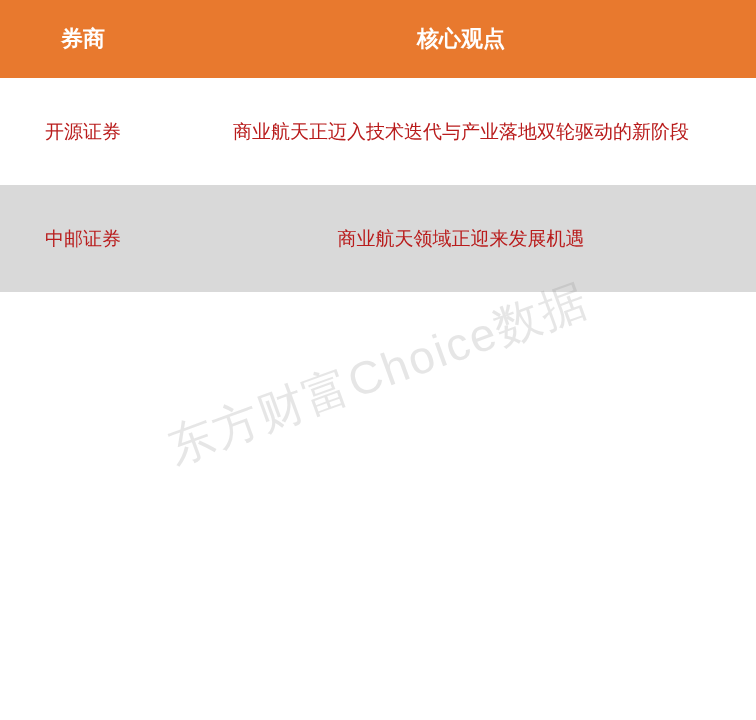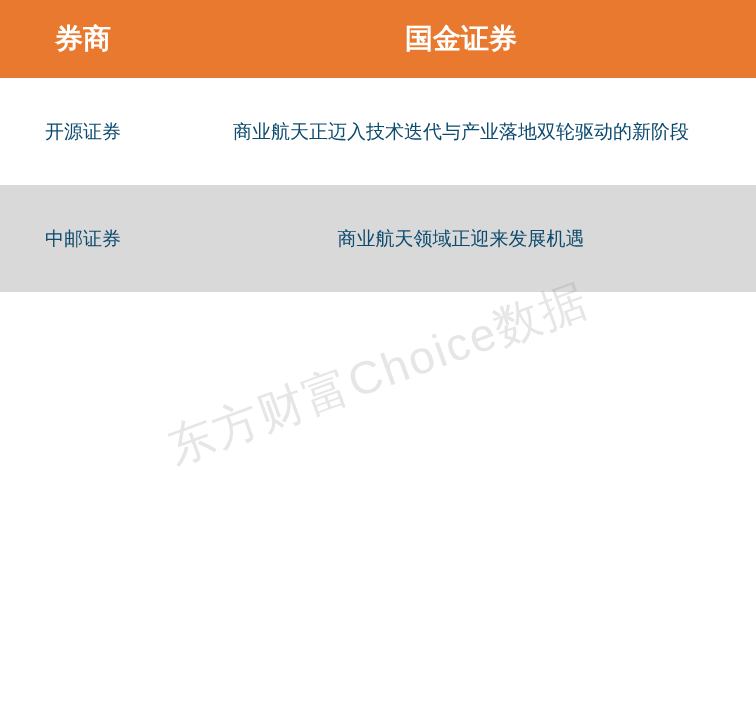--- a/index.html
+++ b/index.html
@@ -36,32 +36,32 @@
   table.data-table {
     width: 756px;
     border-collapse: collapse;
     table-layout: fixed;
     position: relative;
     z-index: 2;
   }
   table.data-table th {
     background: #e8792e;
     color: #ffffff;
-    font-size: 28px;
+    font-size: 22px;
     font-weight: bold;
     height: 78px;
     vertical-align: middle;
     padding: 0;
   }
   th.col-broker { width: 166px; }
   th.col-view   { width: 590px; }
   th .th-inner  { display: block; text-align: center; }
   table.data-table td {
     font-size: 19px;
-    color: #0c4a6e;
+    color: #b91c1c;
     vertical-align: middle;
     padding: 0;
     background: transparent;
   }
   tr.row-odd  td { background: #ffffff; }
   tr.row-even td { background: #d9d9d9; }
   td.cell-broker {
     text-align: center;
     padding: 0 6px;
   }
@@ -79,21 +79,21 @@
 
   <div class="watermark">东方财富Choice数据</div>
 
   <table class="data-table">
     <thead>
       <tr>
         <th class="col-broker">
           <span class="th-inner">券商</span>
         </th>
         <th class="col-view">
-          <span class="th-inner">国金证券</span>
+          <span class="th-inner">核心观点</span>
         </th>
       </tr>
     </thead>
     <tbody>
       <tr class="data-row row-odd">
         <td class="cell-broker">开源证券</td>
         <td class="cell-view">商业航天正迈入技术迭代与产业落地双轮驱动的新阶段</td>
       </tr>
       <tr class="data-row row-even">
         <td class="cell-broker">中邮证券</td>

